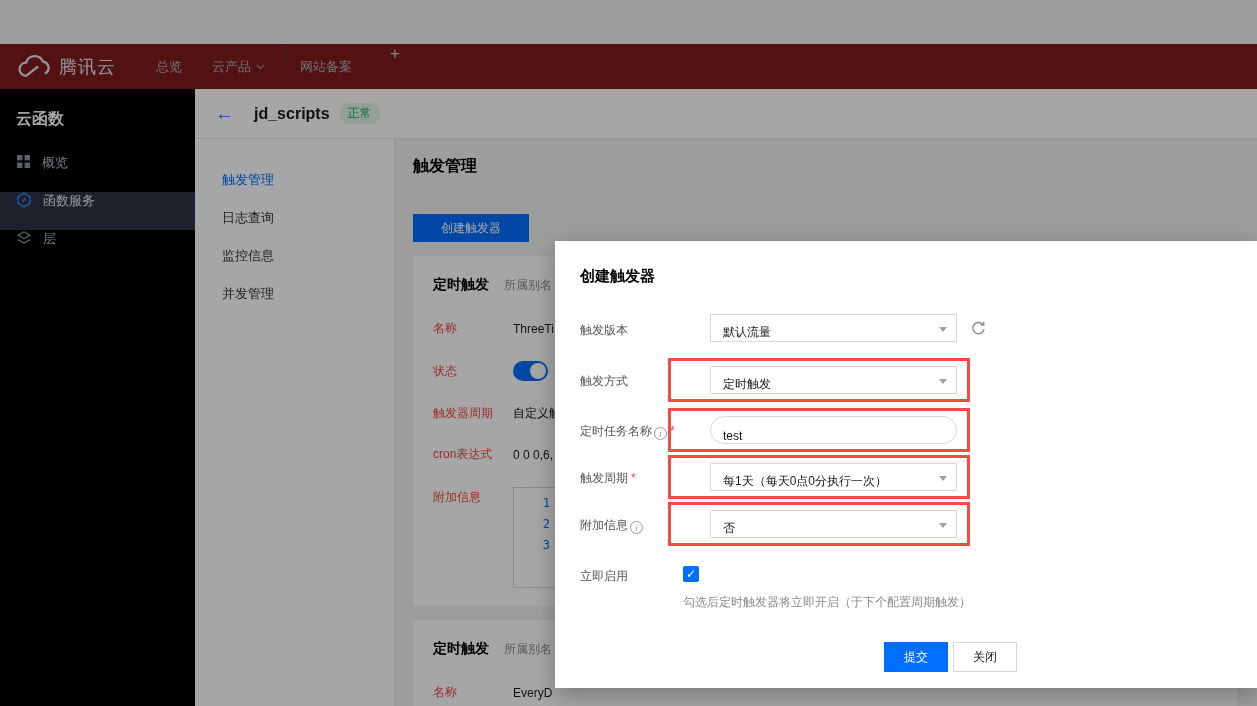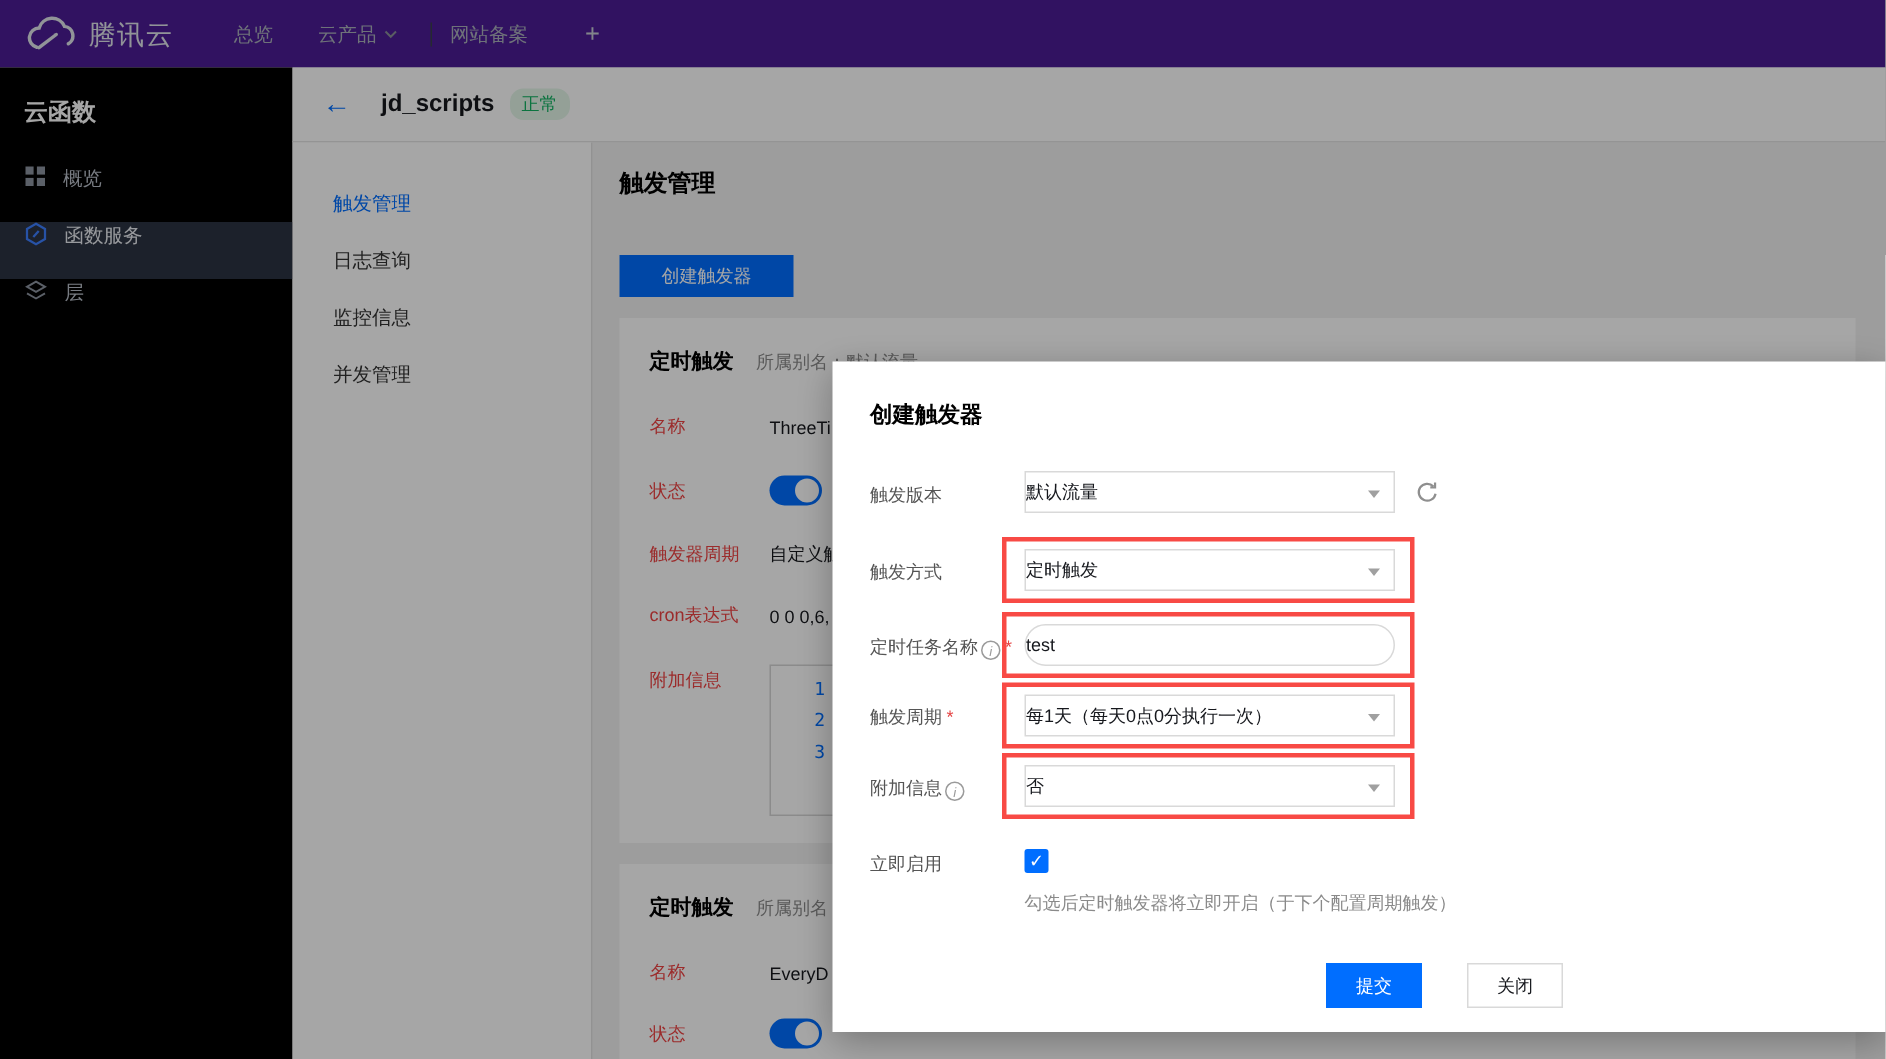--- a/index.html
+++ b/index.html
@@ -1,20 +1,20 @@
 <!DOCTYPE html>
 <html><head>
 <meta charset="utf-8">
 <style>
   * { margin:0; padding:0; box-sizing:border-box; }
   html,body { width:1257px; height:706px; overflow:hidden; }
   body { font-family:"Liberation Sans","DejaVu Sans",sans-serif; background:#f2f2f2; position:relative; }
 
   
-  .topbar { height:45px; background:#4c1d95; display:flex; align-items:center; padding:0 16px; }
+  .topbar { height:45px; background:#7f1d1d; display:flex; padding:0 16px;margin-top:44px; }
   .brand { display:flex; align-items:center; gap:9px; margin-right:40px; cursor:pointer; }
   .brand-name { color:#dfe3ea; font-size:18px; letter-spacing:1px; }
   .tb-item { color:#aab0bb; font-size:13px; margin-right:30px; cursor:pointer; display:flex; align-items:center; gap:5px; }
   .tb-div { width:1px; height:16px; background:#3a3f4a; margin:0 12px 0 -8px; }
   .tb-plus { color:#c7ccd4; font-size:17px; margin-left:8px; cursor:pointer; }
 
   
   .app { display:flex; height:661px; }
   .sidebar { width:195px; background:#000000; flex-shrink:0; }
   .side-title { color:#ffffff; font-size:16px; font-weight:bold; padding:20px 16px 24px; }
@@ -56,27 +56,27 @@
   
   .modal { position:fixed; left:555px; top:241px; right:0; height:447px; background:#fff; z-index:100; box-shadow:0 6px 24px rgba(0,0,0,0.3); padding:26px 0 0 25px; }
   .m-title { font-size:15px; font-weight:bold; color:#000; margin-bottom:28px; }
   .m-row { display:flex; align-items:flex-start; }
   .m-label { width:103px; font-size:12px; color:#555; padding-top:8px; flex-shrink:0; }
   .m-row.hl-row .m-label { padding-top:15px; }
   .req { color:#e54545; margin-left:3px; }
   .info { display:inline-block; width:13px; height:13px; border:1px solid #9a9a9a; border-radius:50%; font-size:9px; line-height:12px; text-align:center; color:#9a9a9a; margin-left:2px; vertical-align:-2px; font-style:italic; }
   .m-ctrl { display:flex; align-items:center; gap:13px; }
   .hl-box { border:3px solid #f84a45; padding:5px 10px 5px 12px; margin-left:-15px; }
-  .sel, .inp { width:247px; height:28px; border:1px solid #d9d9d9; background:#fff; font-size:12px; color:#16181d; display:flex; align-items:center; padding:0 26px 0 0; position:relative; cursor:pointer; }
+  .sel, .inp { width:247px; height:28px; border:1px solid #d9d9d9; background:#fff; font-size:12px; color:#16181d; display:flex; align-items:flex-end; padding:0 26px 0 12px; position:relative; cursor:pointer;margin-left:27px; }
   .inp { padding-right:10px; cursor:text;border-radius:14px; }
   .caret { position:absolute; right:9px; top:12px; width:0; height:0; border-left:4px solid transparent; border-right:4px solid transparent; border-top:5px solid #a0a0a0; }
   .mb16 { margin-bottom:16px; } .mb6 { margin-bottom:6px; } .mb3 { margin-bottom:3px; } .mb14 { margin-bottom:14px; }
   .cbx { width:16px; height:16px; background:#006eff; border-radius:2px; color:#fff; font-size:12px; line-height:16px; text-align:center; cursor:pointer; margin-top:6px; }
   .hint { font-size:12px; color:#8a8a8a; margin:9px 0 0 103px; }
-  .m-footer { display:flex; gap:30px; margin:31px 0 0 304px; }
+  .m-footer { display:flex; gap:5px; margin:31px 0 0 304px; }
   .btn-primary { width:64px; height:30px; background:#006eff; color:#fff; border:none; font-size:12px; cursor:pointer; }
   .btn-default { width:64px; height:30px; background:#fff; border:1px solid #d9d9d9; color:#16181d; font-size:12px; cursor:pointer; }
   svg { display:block; }
 </style>
 </head>
 <body>
 
 <div class="topbar">
   <div class="brand">
     <span>

